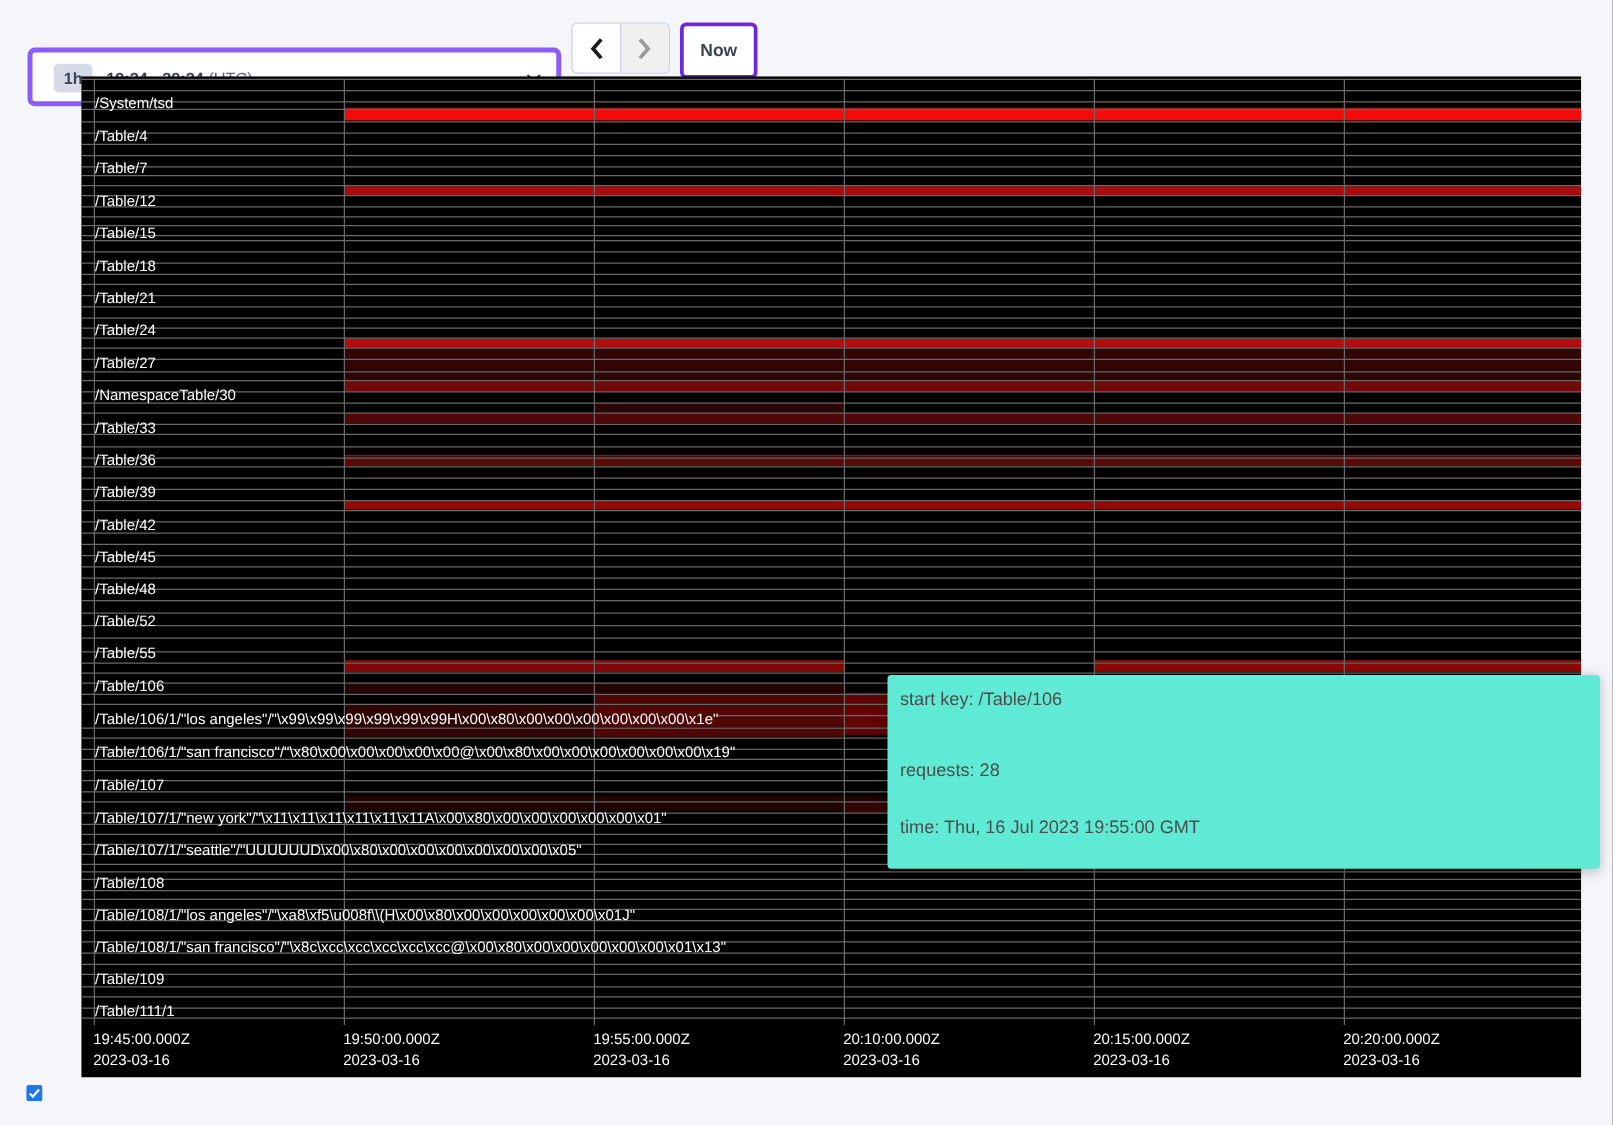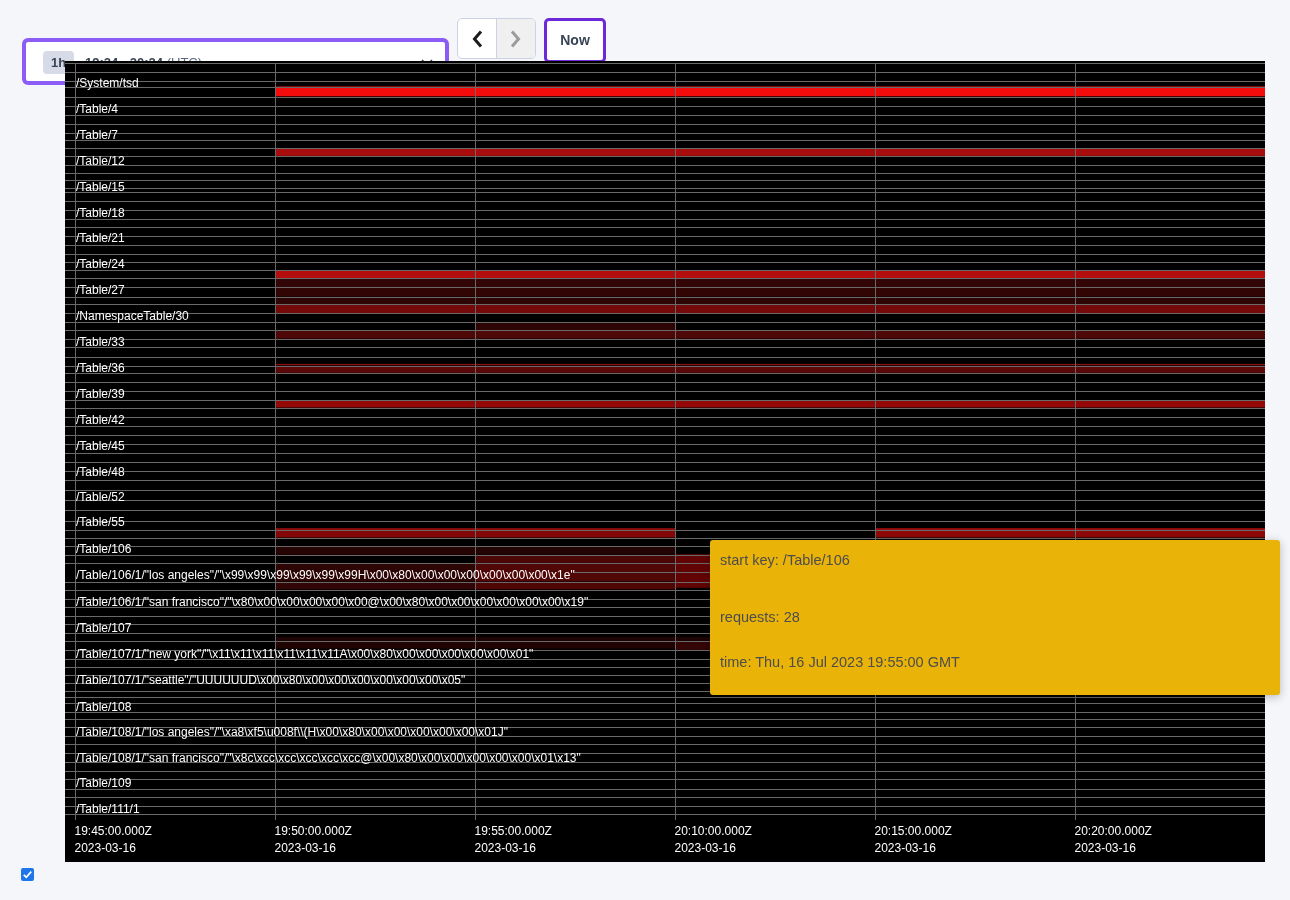--- a/index.html
+++ b/index.html
@@ -12,21 +12,21 @@
   #range { left:59px; top:13px; font-size:13px; color:#394455; font-weight:bold; }
   #range span { font-weight:normal; color:#5a6882; }
   #chev { left:395px; top:17px; }
   #nav { left:457px; top:18px; width:77px; height:39px; border:1px solid #ccd2e3;
     border-radius:5px; background:#fff; overflow:hidden; }
   #nav .right { position:absolute; left:38px; top:0; width:39px; height:39px;
     background:#f0f0f1; border-left:1px solid #ccd2e3; }
   #now { left:544px; top:18px; width:56px; height:39px; background:#fff; border:3px solid #6d28d9;
     border-radius:5px; color:#394455; font-size:14px; font-weight:bold; text-align:center; line-height:39px; }
   #map { left:21px; top:61px; width:1200px; height:801px;padding-left:44px; }
-  #tip { left:710px; top:540px; width:570px; height:155px; background:#eab308; border-radius:3px;
+  #tip { left:710px; top:540px; width:570px; height:155px; background:#5eead4; border-radius:3px;
     box-shadow:0 2px 10px rgba(0,0,0,0.25); font-size:14.5px; color:#4d4d4d; }
   #tip div { position:absolute; left:10px; white-space:nowrap; }
   #cbrow { left:21px; top:867px; height:15px; }
   #cbrow span { position:absolute; left:15.5px; top:0.5px; font-size:13.6px; color:#454545; white-space:nowrap;margin-top:44px; }
 </style>
 </head>
 <body>
 <div class="abs" id="selector">
   <div class="abs" id="badge">1h</div>
   <div class="abs" id="range">19:24 - 20:24 <span>(UTC)</span></div>

